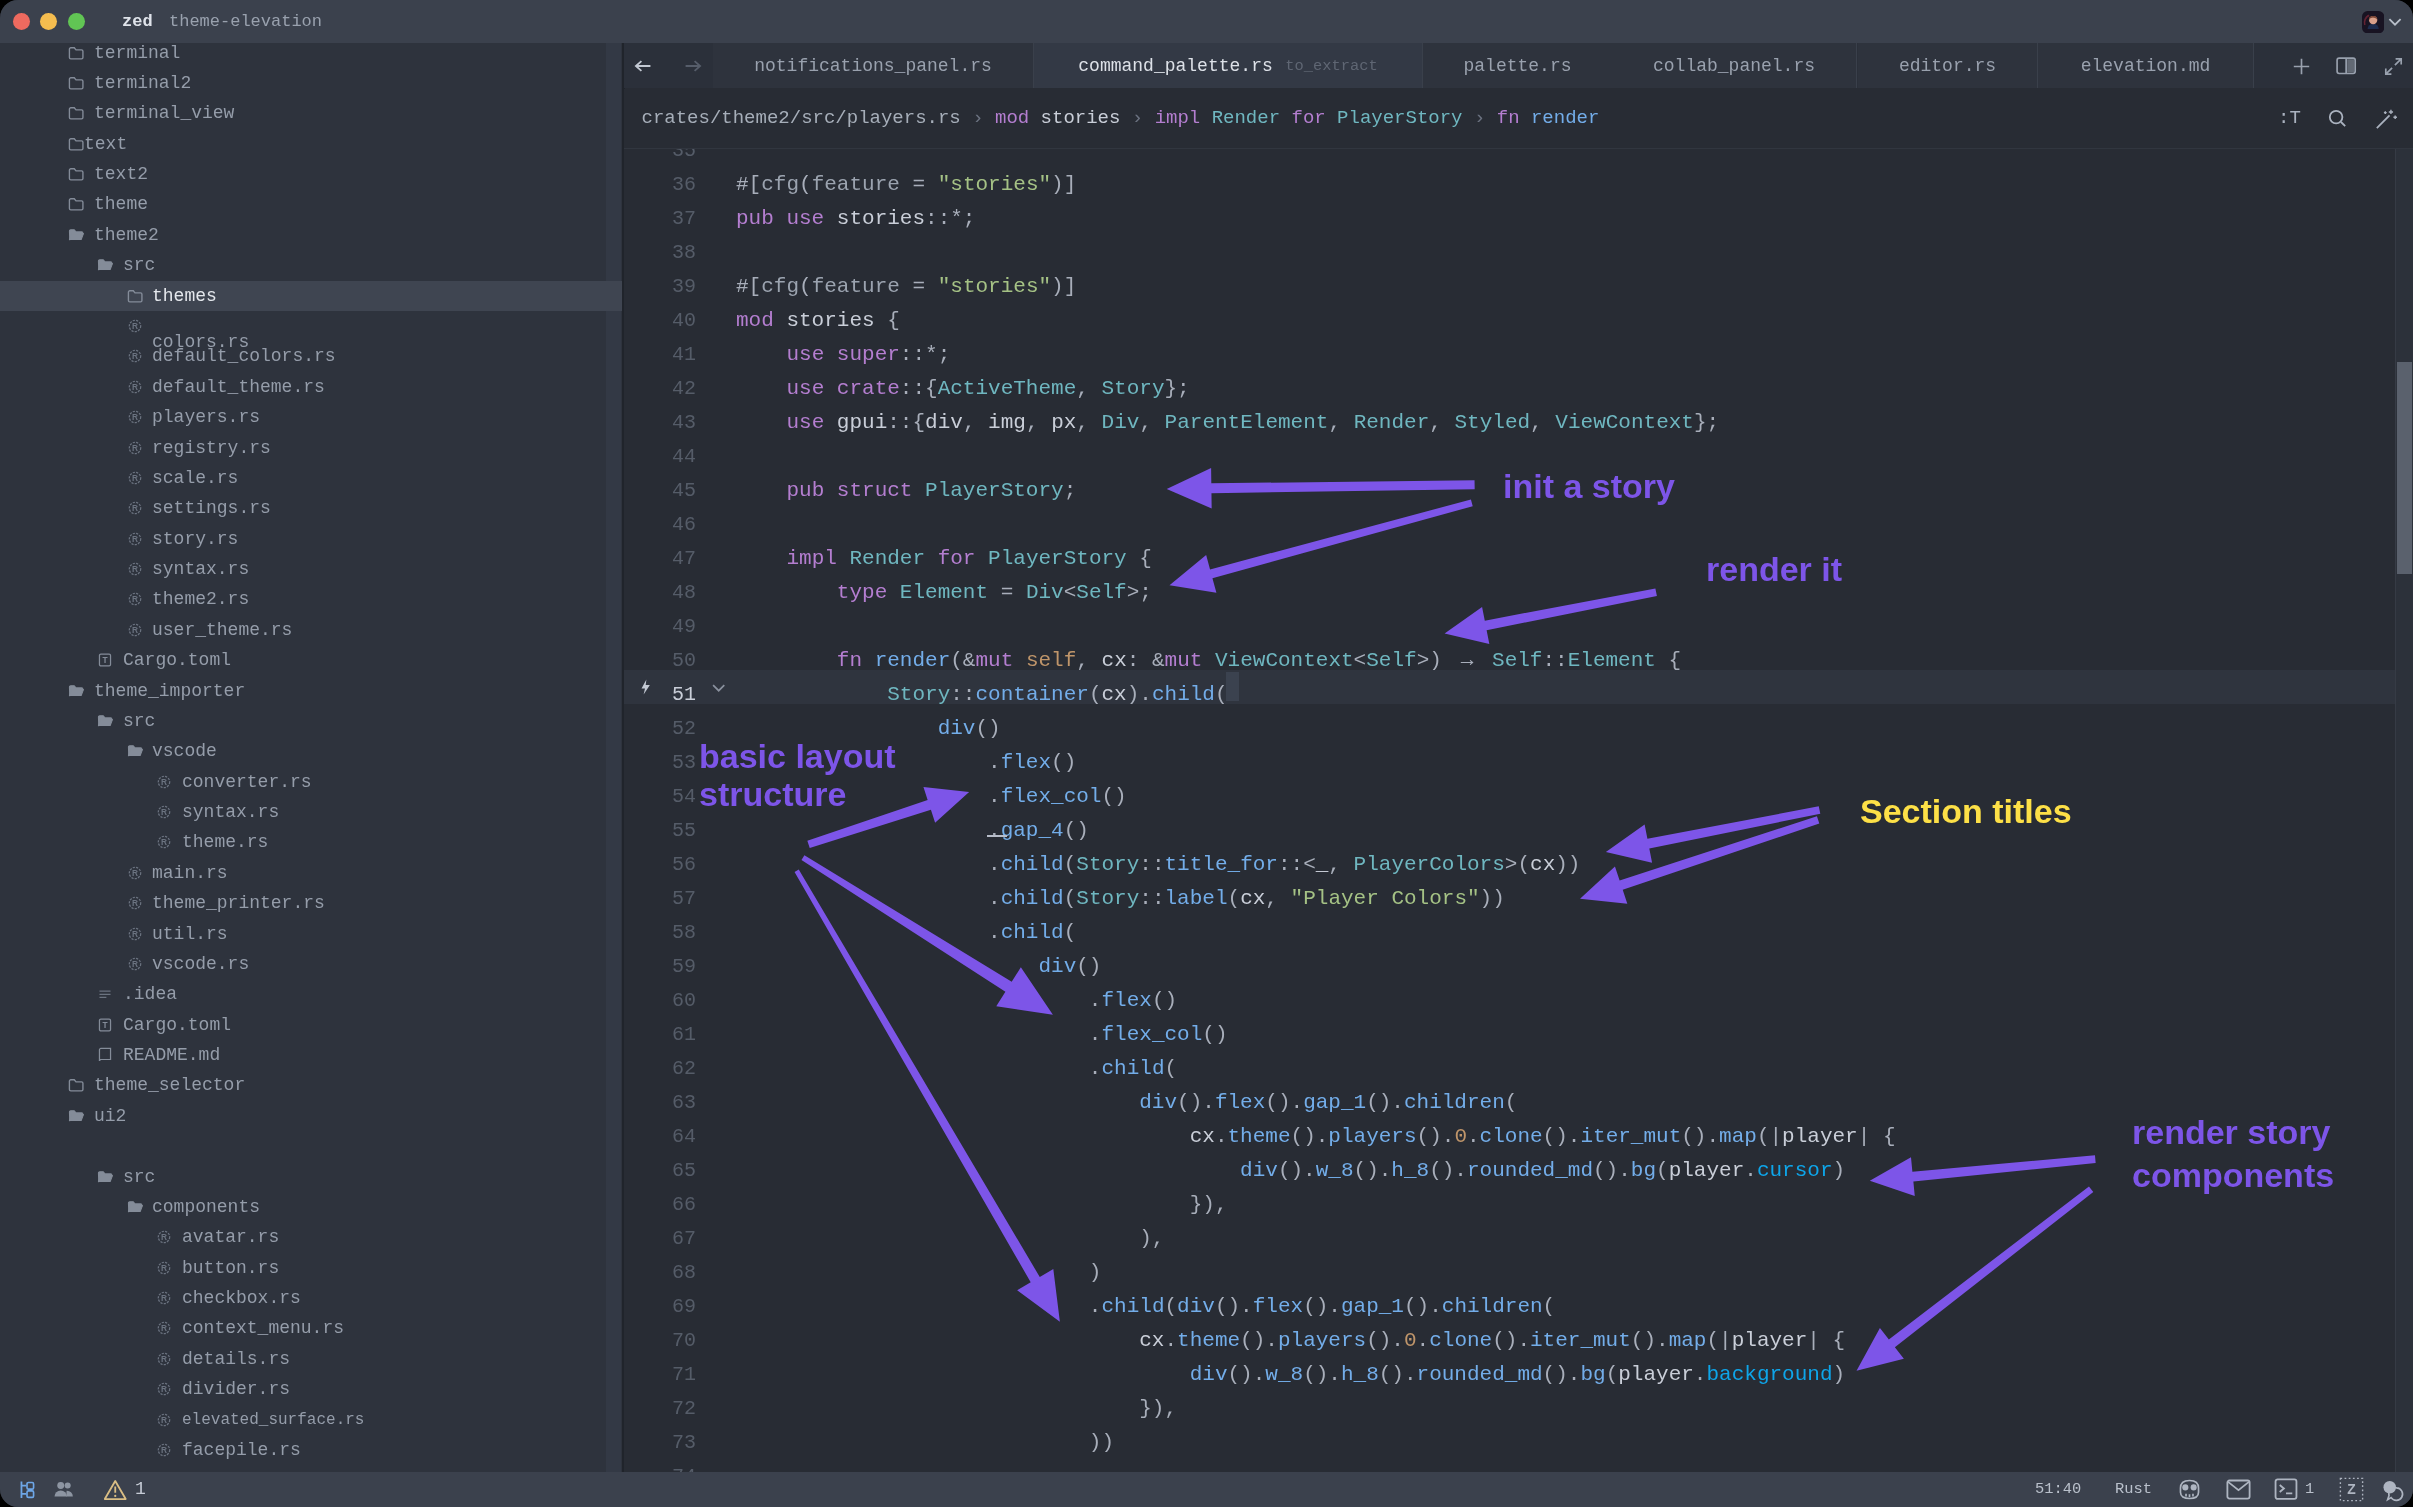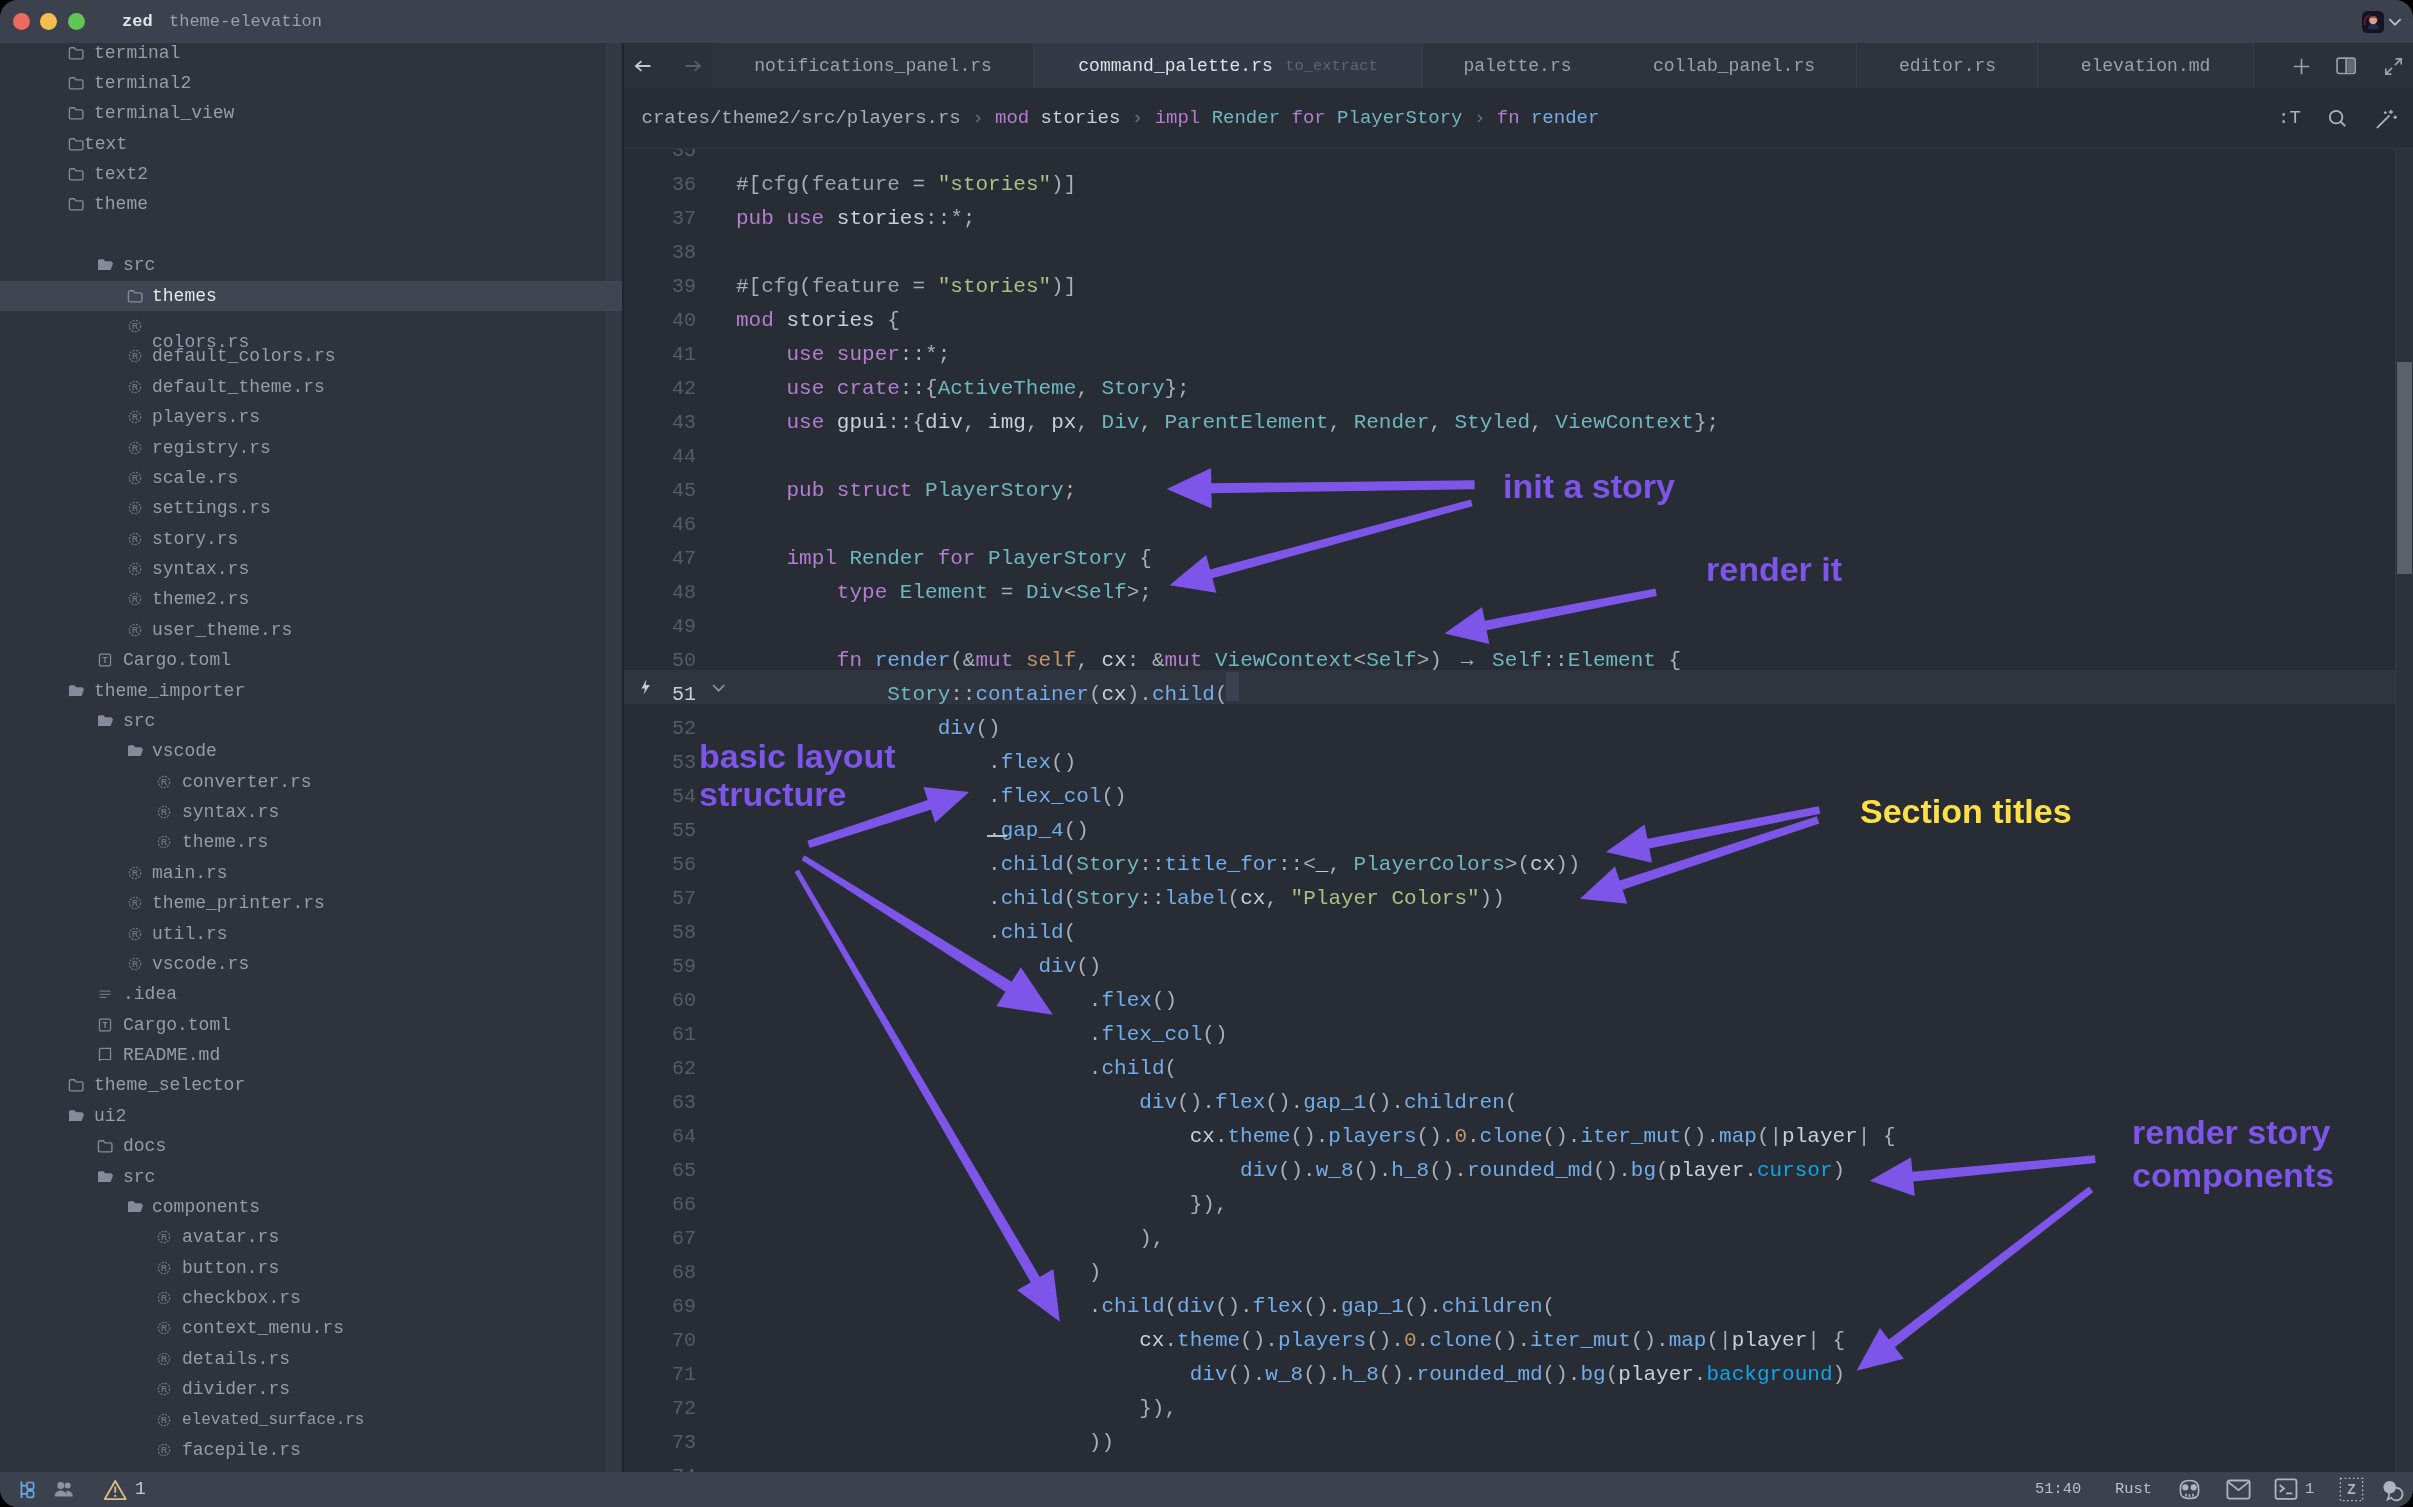--- a/index.html
+++ b/index.html
@@ -62,20 +62,27 @@
             <path d="M3.5 7.5 a2 2 0 0 1 2-2 h5 l2.5 3 h8 a2 2 0 0 1 2 2 v9 a2 2 0 0 1 -2 2 h-15.5 a2 2 0 0 1 -2-2 z" fill="none" stroke="#848c99" stroke-width="2"></path>
           </svg></div>
         <div style="position:absolute;left:94px;top:0;height:30px;line-height:30px;font-family:'Liberation Mono',monospace;font-size:18px;color:#959daa;white-space:pre;">text2</div>
       </div>
 <div style="position:absolute;left:0;top:146px;width:622px;height:30px;">
         <div style="position:absolute;left:67px;top:6.1px;"><svg width="18" height="18" viewBox="0 0 26 26">
             <path d="M3.5 7.5 a2 2 0 0 1 2-2 h5 l2.5 3 h8 a2 2 0 0 1 2 2 v9 a2 2 0 0 1 -2 2 h-15.5 a2 2 0 0 1 -2-2 z" fill="none" stroke="#848c99" stroke-width="2"></path>
           </svg></div>
         <div style="position:absolute;left:94px;top:0;height:30px;line-height:30px;font-family:'Liberation Mono',monospace;font-size:18px;color:#959daa;white-space:pre;">theme</div>
       </div>
+<div style="position:absolute;left:0;top:177px;width:622px;height:30px;">
+        <div style="position:absolute;left:67px;top:6.1px;"><svg width="18" height="18" viewBox="0 0 26 26">
+            <path d="M3.5 7.5 a2 2 0 0 1 2-2 h5 l2.5 3 h8 a2 2 0 0 1 2 2 v1 h-16 l-3 8.5 z" fill="#848c99" stroke="#848c99" stroke-width="1.5" stroke-linejoin="round"></path>
+            <path d="M3.5 19.5 l3.2-8.5 h17 l-3.2 8.5 z" fill="#848c99" stroke="#848c99" stroke-width="1.5" stroke-linejoin="round"></path>
+          </svg></div>
+        <div style="position:absolute;left:94px;top:0;height:30px;line-height:30px;font-family:'Liberation Mono',monospace;font-size:18px;color:#959daa;white-space:pre;">theme2</div>
+      </div>
 <div style="position:absolute;left:0;top:207px;width:622px;height:30px;">
         <div style="position:absolute;left:96px;top:6.1px;"><svg width="18" height="18" viewBox="0 0 26 26">
             <path d="M3.5 7.5 a2 2 0 0 1 2-2 h5 l2.5 3 h8 a2 2 0 0 1 2 2 v1 h-16 l-3 8.5 z" fill="#848c99" stroke="#848c99" stroke-width="1.5" stroke-linejoin="round"></path>
             <path d="M3.5 19.5 l3.2-8.5 h17 l-3.2 8.5 z" fill="#848c99" stroke="#848c99" stroke-width="1.5" stroke-linejoin="round"></path>
           </svg></div>
         <div style="position:absolute;left:123px;top:0;height:30px;line-height:30px;font-family:'Liberation Mono',monospace;font-size:18px;color:#959daa;white-space:pre;">src</div>
       </div>
 <div style="position:absolute;left:0;top:238px;width:622px;height:30px;background:#3f4551;">
         <div style="position:absolute;left:126px;top:6.1px;"><svg width="18" height="18" viewBox="0 0 26 26">
             <path d="M3.5 7.5 a2 2 0 0 1 2-2 h5 l2.5 3 h8 a2 2 0 0 1 2 2 v9 a2 2 0 0 1 -2 2 h-15.5 a2 2 0 0 1 -2-2 z" fill="none" stroke="#848c99" stroke-width="2"></path>
@@ -261,26 +268,20 @@
             <path d="M3.5 7.5 a2 2 0 0 1 2-2 h5 l2.5 3 h8 a2 2 0 0 1 2 2 v9 a2 2 0 0 1 -2 2 h-15.5 a2 2 0 0 1 -2-2 z" fill="none" stroke="#848c99" stroke-width="2"></path>
           </svg></div>
         <div style="position:absolute;left:94px;top:0;height:30px;line-height:30px;font-family:'Liberation Mono',monospace;font-size:18px;color:#959daa;white-space:pre;">theme_selector</div>
       </div>
 <div style="position:absolute;left:0;top:1058px;width:622px;height:30px;">
         <div style="position:absolute;left:67px;top:6.1px;"><svg width="18" height="18" viewBox="0 0 26 26">
             <path d="M3.5 7.5 a2 2 0 0 1 2-2 h5 l2.5 3 h8 a2 2 0 0 1 2 2 v1 h-16 l-3 8.5 z" fill="#848c99" stroke="#848c99" stroke-width="1.5" stroke-linejoin="round"></path>
             <path d="M3.5 19.5 l3.2-8.5 h17 l-3.2 8.5 z" fill="#848c99" stroke="#848c99" stroke-width="1.5" stroke-linejoin="round"></path>
           </svg></div>
         <div style="position:absolute;left:94px;top:0;height:30px;line-height:30px;font-family:'Liberation Mono',monospace;font-size:18px;color:#959daa;white-space:pre;">ui2</div>
-      </div>
-<div style="position:absolute;left:0;top:1088px;width:622px;height:30px;">
-        <div style="position:absolute;left:96px;top:6.1px;"><svg width="18" height="18" viewBox="0 0 26 26">
-            <path d="M3.5 7.5 a2 2 0 0 1 2-2 h5 l2.5 3 h8 a2 2 0 0 1 2 2 v9 a2 2 0 0 1 -2 2 h-15.5 a2 2 0 0 1 -2-2 z" fill="none" stroke="#848c99" stroke-width="2"></path>
-          </svg></div>
-        <div style="position:absolute;left:123px;top:0;height:30px;line-height:30px;font-family:'Liberation Mono',monospace;font-size:18px;color:#959daa;white-space:pre;">docs</div>
       </div>
 <div style="position:absolute;left:0;top:1119px;width:622px;height:30px;">
         <div style="position:absolute;left:96px;top:6.1px;"><svg width="18" height="18" viewBox="0 0 26 26">
             <path d="M3.5 7.5 a2 2 0 0 1 2-2 h5 l2.5 3 h8 a2 2 0 0 1 2 2 v1 h-16 l-3 8.5 z" fill="#848c99" stroke="#848c99" stroke-width="1.5" stroke-linejoin="round"></path>
             <path d="M3.5 19.5 l3.2-8.5 h17 l-3.2 8.5 z" fill="#848c99" stroke="#848c99" stroke-width="1.5" stroke-linejoin="round"></path>
           </svg></div>
         <div style="position:absolute;left:123px;top:0;height:30px;line-height:30px;font-family:'Liberation Mono',monospace;font-size:18px;color:#959daa;white-space:pre;">src</div>
       </div>
 <div style="position:absolute;left:0;top:1149px;width:622px;height:30px;">
         <div style="position:absolute;left:126px;top:6.1px;"><svg width="18" height="18" viewBox="0 0 26 26">

